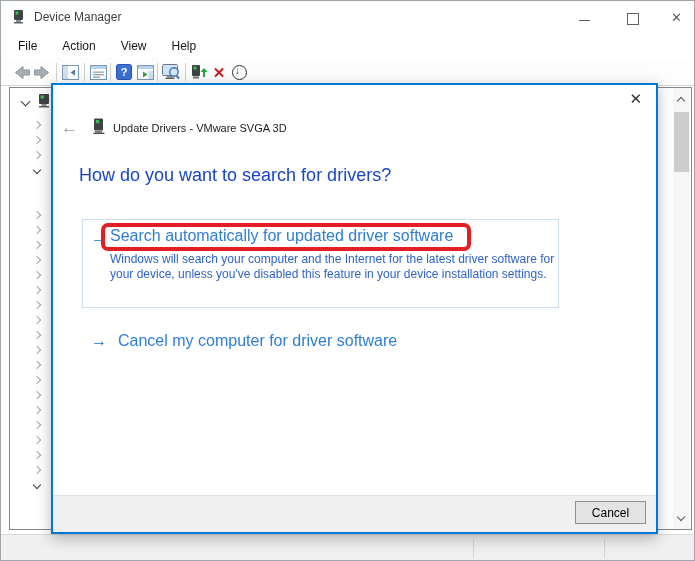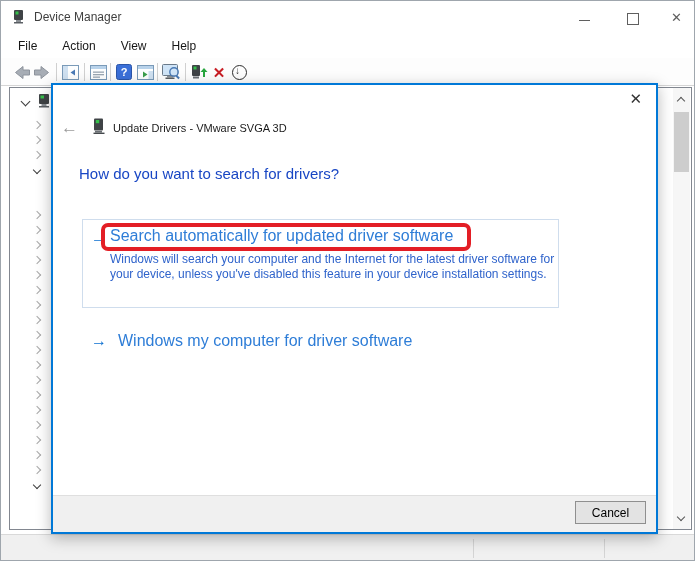--- a/index.html
+++ b/index.html
@@ -57,21 +57,21 @@
   
   .dialog {
     position:absolute; left:50px; top:82px; width:607px; height:451px;
     background:#ffffff; border:2px solid #0078d7; box-shadow:0 4px 14px rgba(0,0,0,0.28);
   }
   .dlg-close { position:absolute; right:14px; top:5px; font-size:15px; color:#333; }
   .dlg-titlerow { position:absolute; left:8px; top:32px; height:22px; display:flex; align-items:center; }
   .dlg-back { font-size:17px; color:#9a9a9a; width:24px; }
   .dlg-dev-icon { margin-left:8px; margin-right:8px; }
   .dlg-title { font-size:11px; color:#1a1a1a; }
-  .dlg-heading { position:absolute; left:26px; top:80px; font-size:15px; }
+  .dlg-heading { position:absolute; left:26px; top:80px; font-size:18px; }
 
   .option-box {
     position:absolute; left:29px; top:134px; width:477px; height:89px;
     border:1px solid #cfdded; background:#ffffff;
   }
   .opt-arrow { font-size:16px; font-weight:bold; color:#0b6fd0; }
   .opt1-arrow { position:absolute; left:8px; top:9px; }
   .opt1-body { position:absolute; left:27px; top:3px; width:447px; }
   .red-box {
     display:inline-block; border:4px solid #e31e25; padding:0px 14px 2px 5px; margin-left:-9px;
@@ -266,21 +266,21 @@
         <span class="red-box" style="border-color: rgb(227, 30, 37); border-radius: 7px;">
           <span class="opt-title" style="color: rgb(46, 125, 215);">Search automatically for updated driver software</span>
         </span>
         <div class="opt-desc" style="color: rgb(47, 99, 203);">Windows will search your computer and the Internet for the latest driver software for your device, unless you've disabled this feature in your device installation settings.</div>
       </div>
     </div>
 
     <div class="option2">
       <span class="opt-arrow">→</span>
       <div class="opt2-body">
-        <div class="opt-title" style="color: rgb(46, 125, 215);">Windows my computer for driver software</div>
+        <div class="opt-title" style="color: rgb(46, 125, 215);">Cancel my computer for driver software</div>
       </div>
     </div>
 
     <div class="dlg-footer"></div>
     <div class="cancel-btn">Cancel</div>
   </div>
 
 </div>
 
 </body></html>

